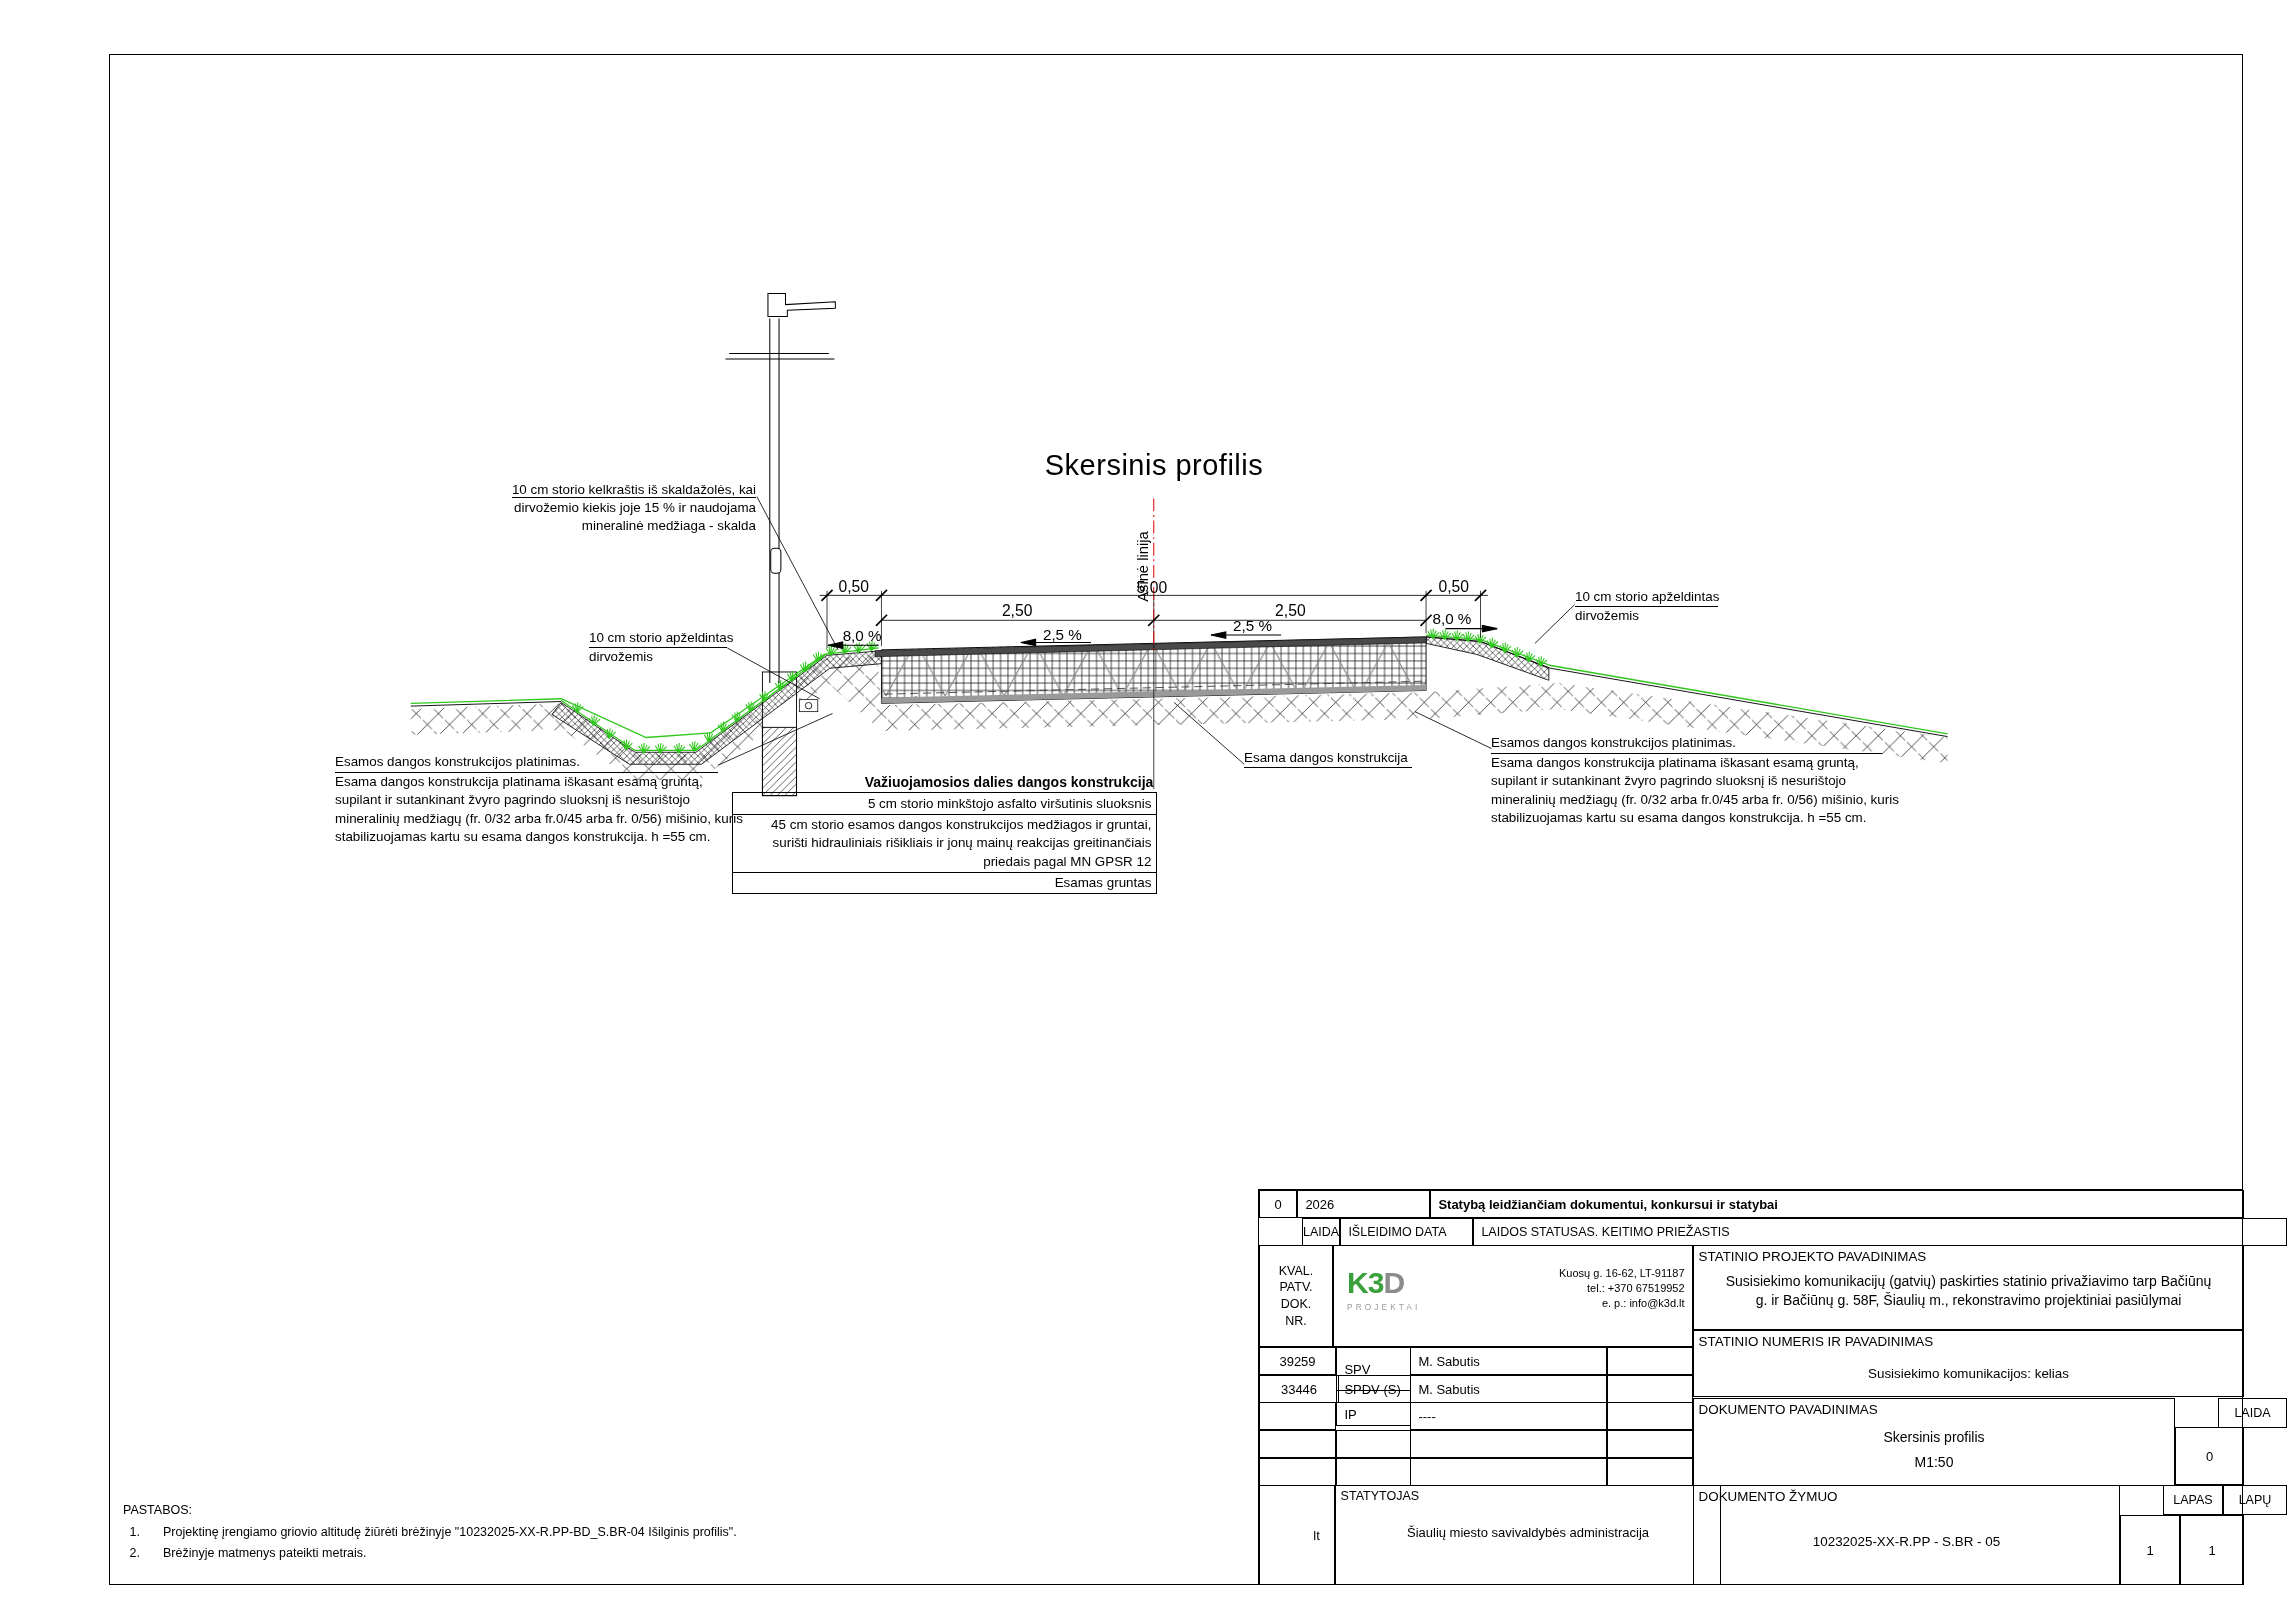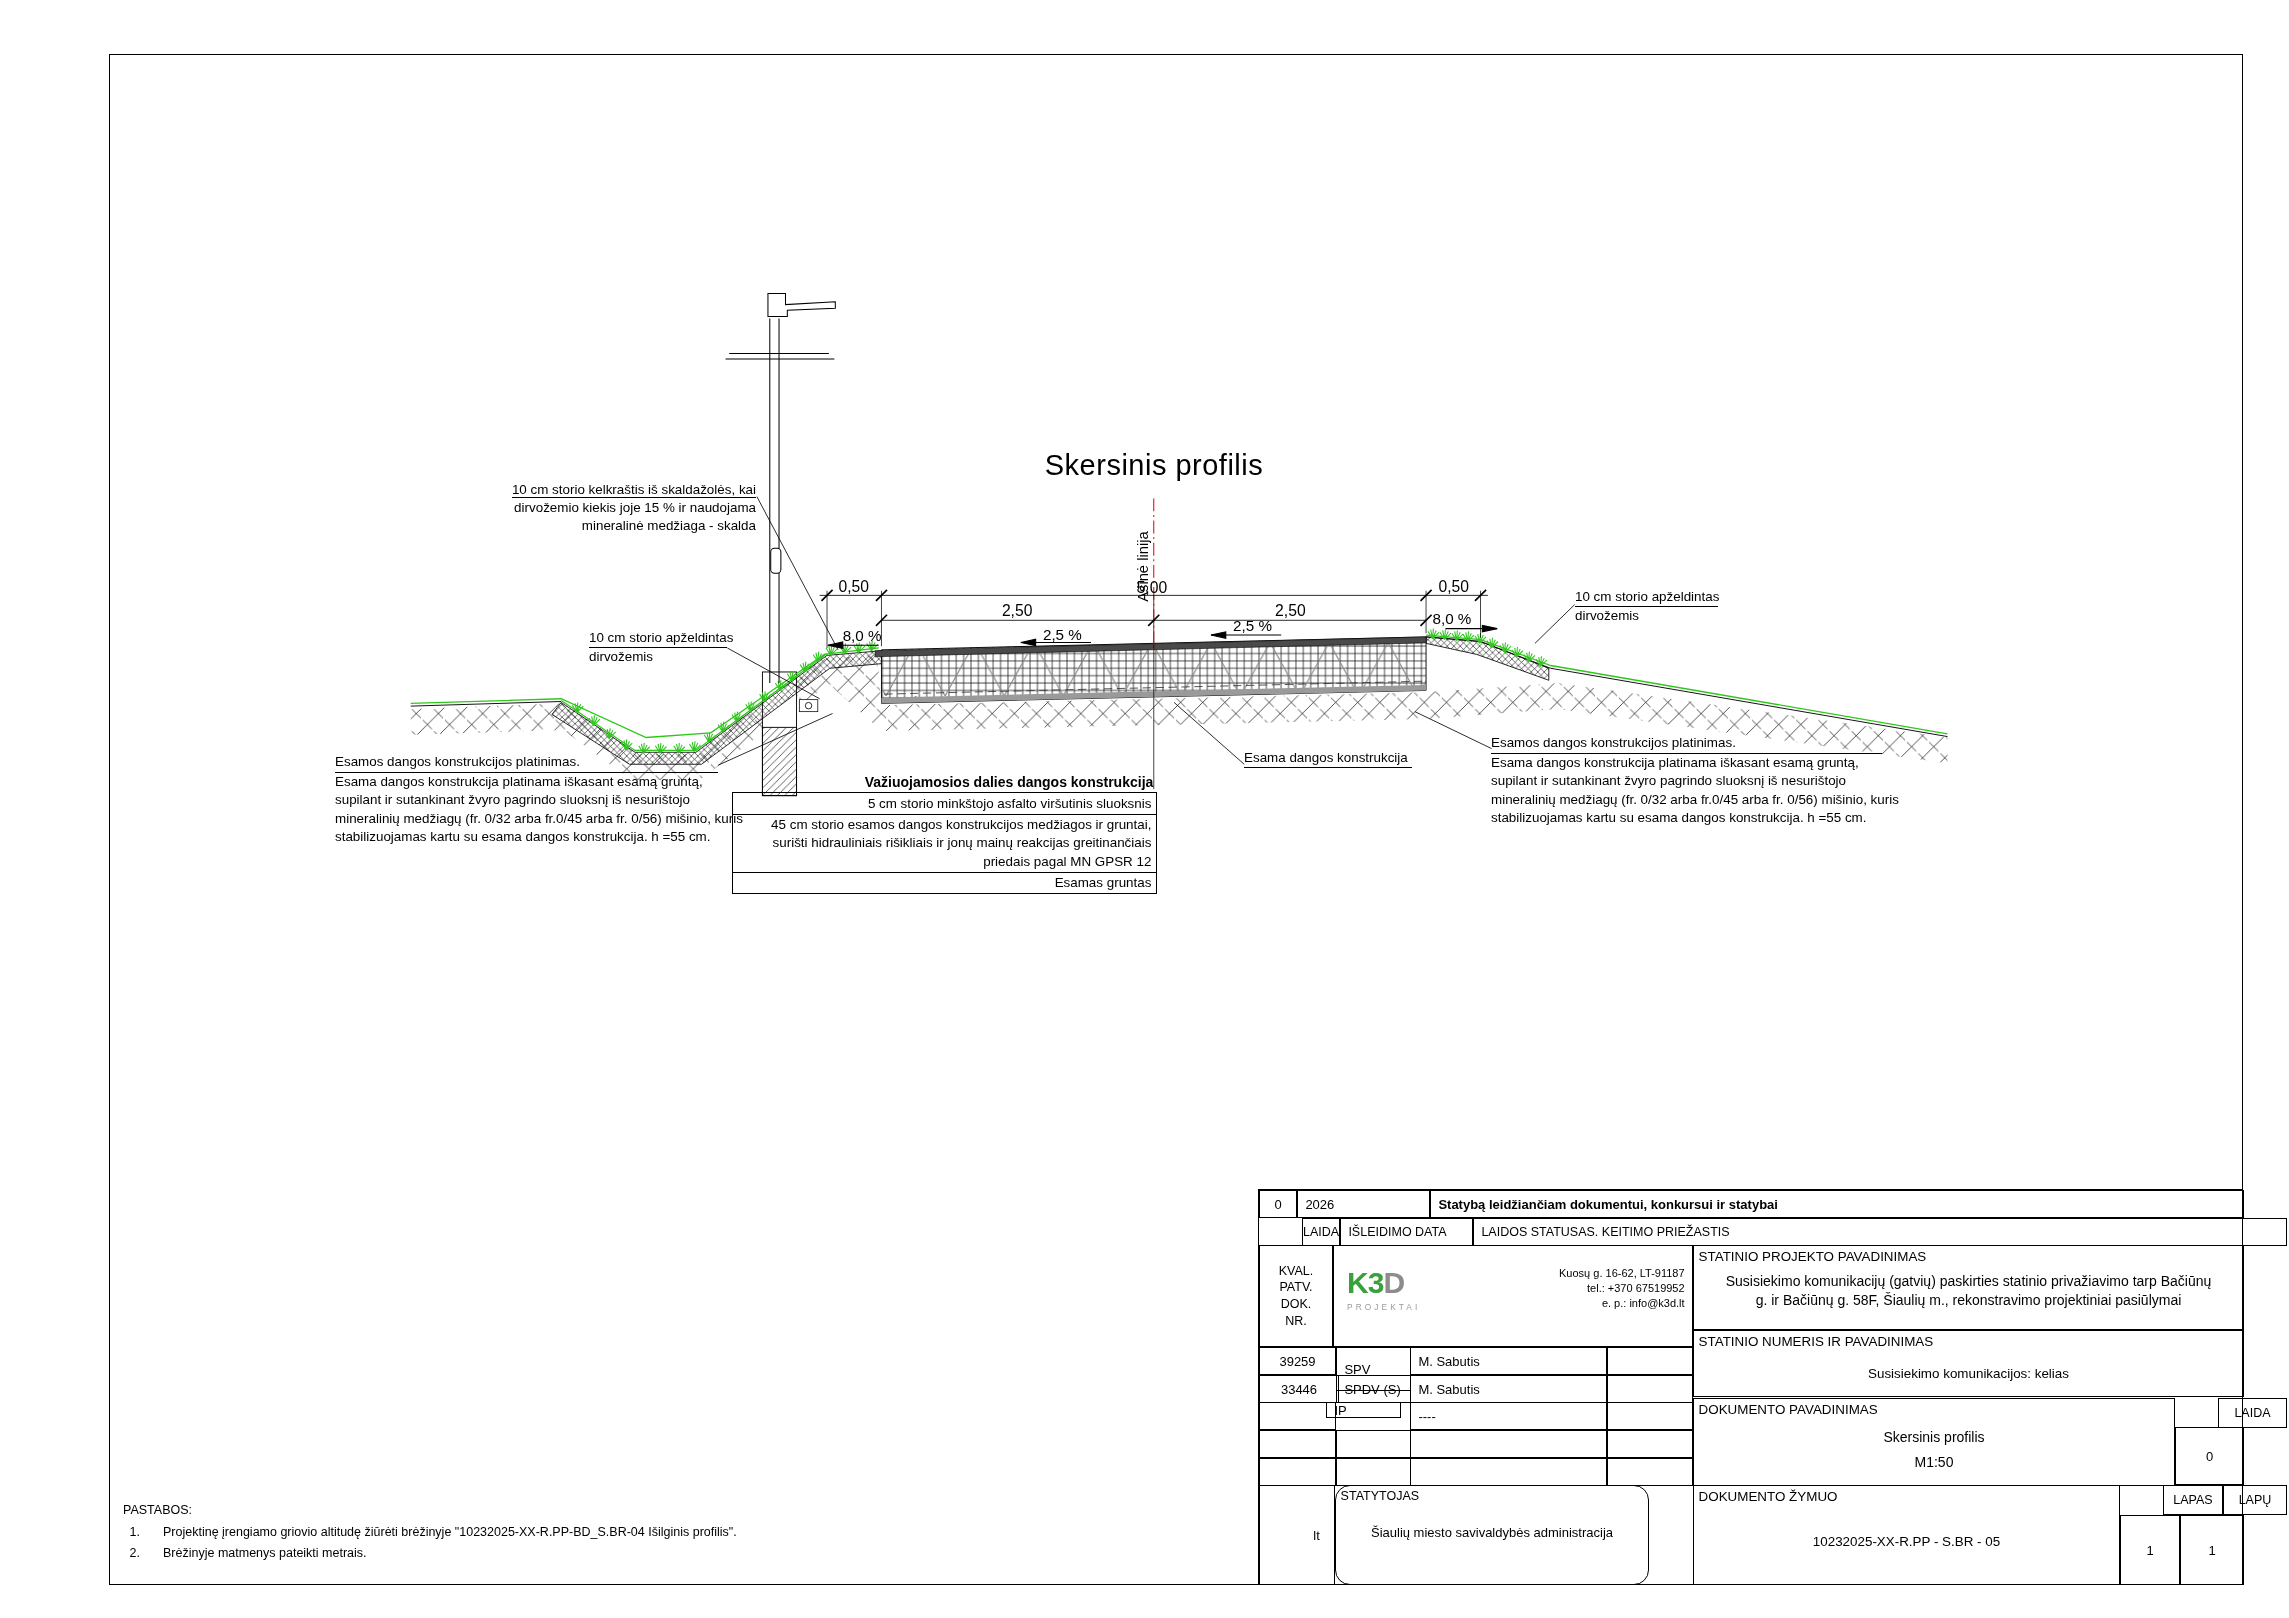--- a/index.html
+++ b/index.html
@@ -292,36 +292,36 @@
     <div class="cell cl" style="left:77px;top:157px;width:75px;height:44px;">SPV</div>
     <div class="cell cl" style="left:151px;top:157px;width:197px;height:28px;">M. Sabutis</div>
     <div class="cell" style="left:348px;top:157px;width:86px;height:28px;"></div>
 
     <div class="cell cc" style="left:0;top:185px;width:80px;height:28px;">33446</div>
     <div class="cell cl" style="left:77px;top:185px;width:75px;height:28px;">SPDV (S)</div>
     <div class="cell cl" style="left:151px;top:185px;width:197px;height:28px;">M. Sabutis</div>
     <div class="cell" style="left:348px;top:185px;width:86px;height:28px;"></div>
 
     <div class="cell cc" style="left:0;top:212px;width:77px;height:28px;"></div>
-    <div class="cell cl" style="left:67px;top:212px;width:75px;height:16px;">IP</div>
+    <div class="cell cl" style="left:77px;top:212px;width:75px;height:24px;">IP</div>
     <div class="cell cl" style="left:151px;top:212px;width:197px;height:28px;">----</div>
     <div class="cell" style="left:348px;top:212px;width:86px;height:28px;"></div>
 
     <div class="cell cc" style="left:0;top:240px;width:77px;height:28px;"></div>
     <div class="cell cl" style="left:77px;top:240px;width:75px;height:28px;"></div>
     <div class="cell cl" style="left:151px;top:240px;width:197px;height:28px;"></div>
     <div class="cell" style="left:348px;top:240px;width:86px;height:28px;"></div>
 
     <div class="cell cc" style="left:0;top:268px;width:77px;height:28px;"></div>
     <div class="cell cl" style="left:77px;top:268px;width:75px;height:28px;"></div>
     <div class="cell cl" style="left:151px;top:268px;width:197px;height:28px;"></div>
     <div class="cell" style="left:348px;top:268px;width:86px;height:28px;"></div>
 
     <div class="cell cc" style="left:0;top:295px;width:76px;height:100px;padding-left:39px;">lt</div>
-    <div class="cell" style="left:76px;top:295px;width:314px;height:100px;border-radius:15px;">
+    <div class="cell" style="left:76px;top:295px;width:386px;height:100px;">
       <div class="corner">STATYTOJAS</div>
       <div style="position:absolute;left:0;top:39px;width:100%;text-align:center;font-size:13px;">Šiaulių miesto savivaldybės administracija</div>
     </div>
 
     <div class="cell" style="left:434px;top:55px;width:551px;height:85px;">
       <div class="corner" style="font-size:13.4px;">STATINIO PROJEKTO PAVADINIMAS</div>
       <div class="pre" style="position:absolute;left:0;top:26px;width:100%;text-align:center;font-size:14px;line-height:19.4px;">Susisiekimo komunikacijų (gatvių) paskirties statinio privažiavimo tarp Bačiūnų
 g. ir Bačiūnų g. 58F, Šiaulių m., rekonstravimo projektiniai pasiūlymai</div>
     </div>
 

